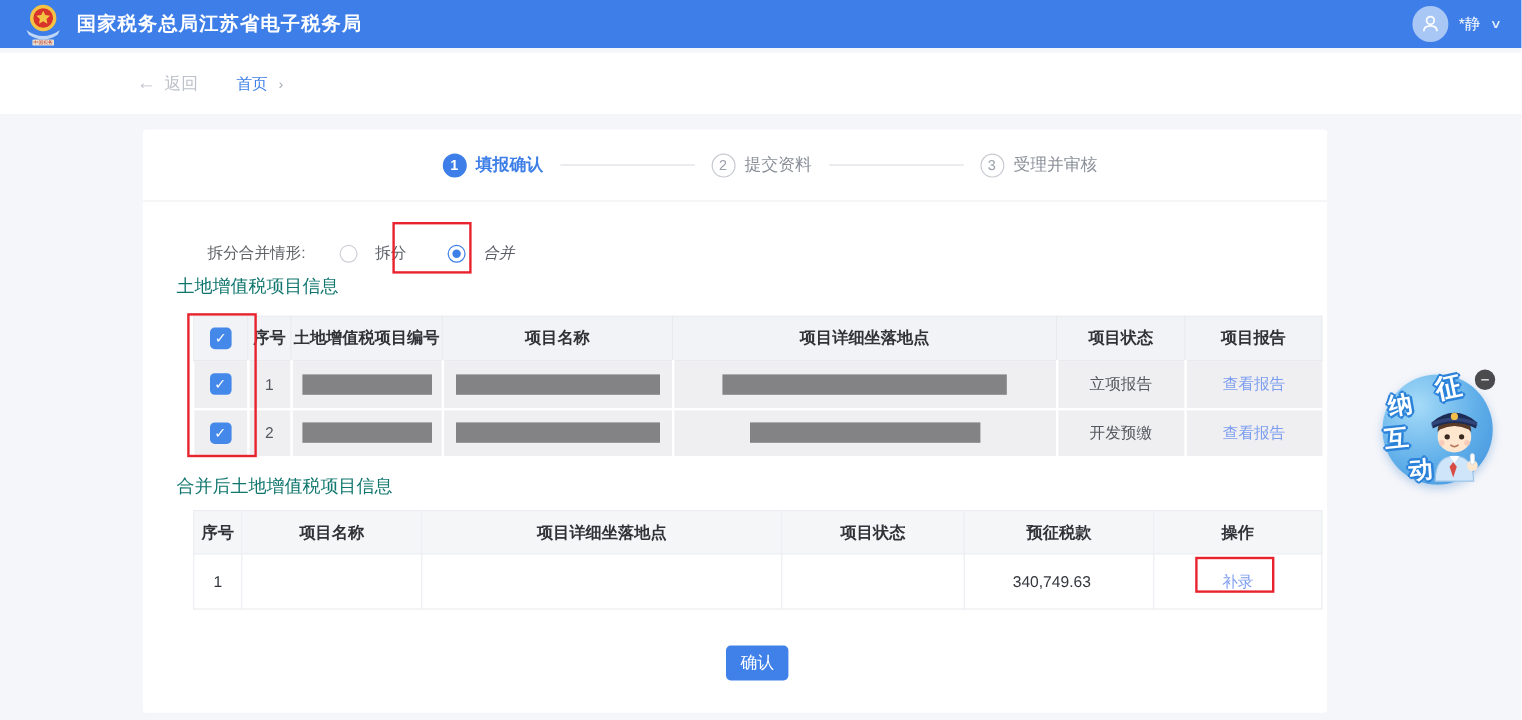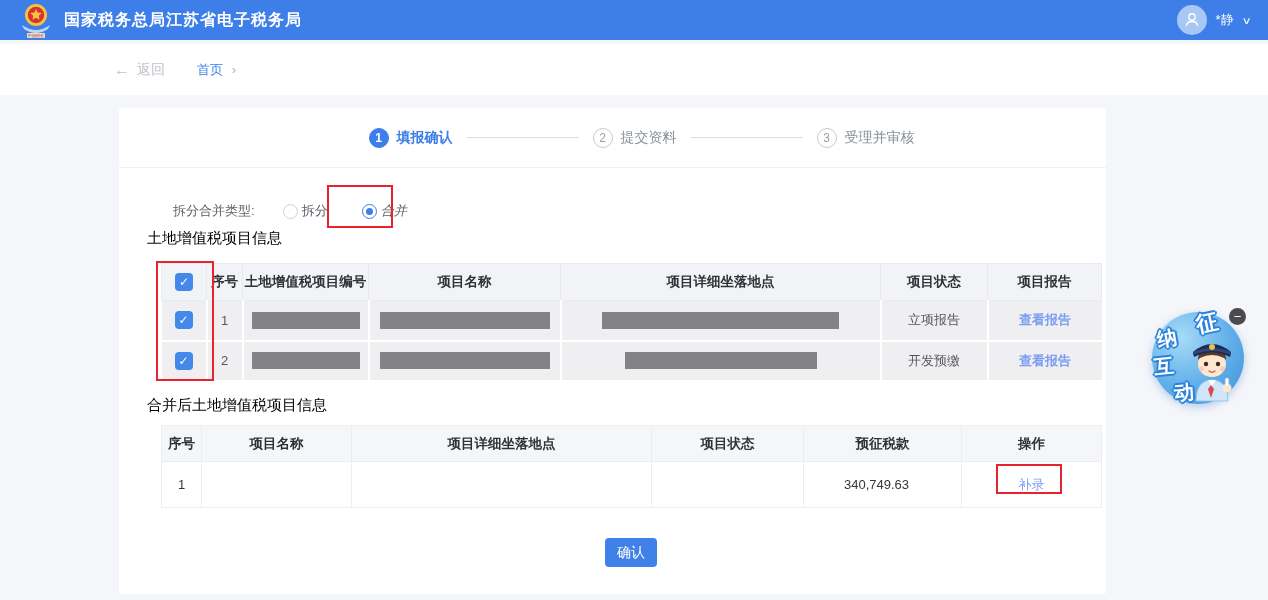--- a/index.html
+++ b/index.html
@@ -57,48 +57,48 @@
     border:1px solid #C6C9CF; color:#9A9FA8; background:#FFFFFF;
   }
   .step-label { font-size:14px; color:#8A9099; }
   .step.active .step-num { background:#3D7EE8; border-color:#3D7EE8; color:#FFFFFF; font-weight:bold; }
   .step.active .step-label { color:#3D7EE8; font-weight:bold; }
   .step-line { width:112px; height:1px; background:#DCDEE3; }
 
   
   .radio-row { position:absolute; left:54px; top:88px; height:30px; display:flex; align-items:center; font-size:13px; }
   .radio-title { color:#606266; margin-right:28px; }
-  .radio-opt { display:flex; align-items:center; gap:4px; cursor:pointer; }
+  .radio-opt { display:flex; align-items:center; gap:15px; cursor:pointer; }
   .radio-opt.first { margin-right:28px; }
   .radio-opt.second { padding:0 6px;font-style:italic; }
   .radio-circle { width:15px; height:15px; border-radius:50%; border:1px solid #CDD0D6; background:#FFFFFF; position:relative; }
   .radio-opt.checked .radio-circle { border-color:#3D7EE8; }
   .radio-opt.checked .radio-circle::after {
     content:""; position:absolute; left:3px; top:3px; right:3px; bottom:3px;
     border-radius:50%; background:#3D7EE8;
   }
   .radio-text { color:#5A5E66; }
 
   
-  .section-title { position:absolute; left:28px; font-size:15px; color:#000000; }
+  .section-title { position:absolute; left:28px; font-size:15px; color:#0f766e; }
   .st-1 { top:121px; }
   .st-2 { top:288px; }
 
   
   table { border-collapse:collapse; table-layout:fixed; }
   .table1 { position:absolute; left:42px; top:155px; width:940px; }
   .table1 th {
     height:37px; background:#F2F3F6; border:1px solid #E8EAEE;
     font-size:13.5px; color:#2F3338; font-weight:bold; text-align:center;
   }
   .table1 td {
     height:40px; background:#EFEFF2; text-align:center; font-size:13px; color:#54585E;
     border-right:2px solid #FFFFFF; border-bottom:2px solid #FFFFFF;
   }
-  .table1 td:last-child { border-right:none;font-weight:bold; }
+  .table1 td:last-child { border-right:none; }
   .checkbox {
     width:18px; height:18px; border-radius:4px; background:#4488EA;
     display:inline-flex; align-items:center; justify-content:center;
     color:#FFFFFF; font-size:12px; font-weight:bold; cursor:pointer; vertical-align:middle;
   }
   .redact { display:inline-block; height:17px; background:#838386; vertical-align:middle; }
   .rw-code { width:108px; }
   .rw-name { width:170px; }
   .rw-loc-a { width:237px; }
   .rw-loc-b { width:192px; }
@@ -201,21 +201,21 @@
       <div class="step-label">提交资料</div>
     </div>
     <div class="step-line"></div>
     <div class="step">
       <div class="step-num">3</div>
       <div class="step-label">受理并审核</div>
     </div>
   </div>
 
   <div class="radio-row">
-    <span class="radio-title">拆分合并类型:</span>
+    <span class="radio-title">拆分合并情形:</span>
     <span class="radio-opt first">
       <span class="radio-circle"></span>
       <span class="radio-text">拆分</span>
     </span>
     <span class="radio-opt second checked">
       <span class="radio-circle"></span>
       <span class="radio-text">合并</span>
     </span>
   </div>
 

